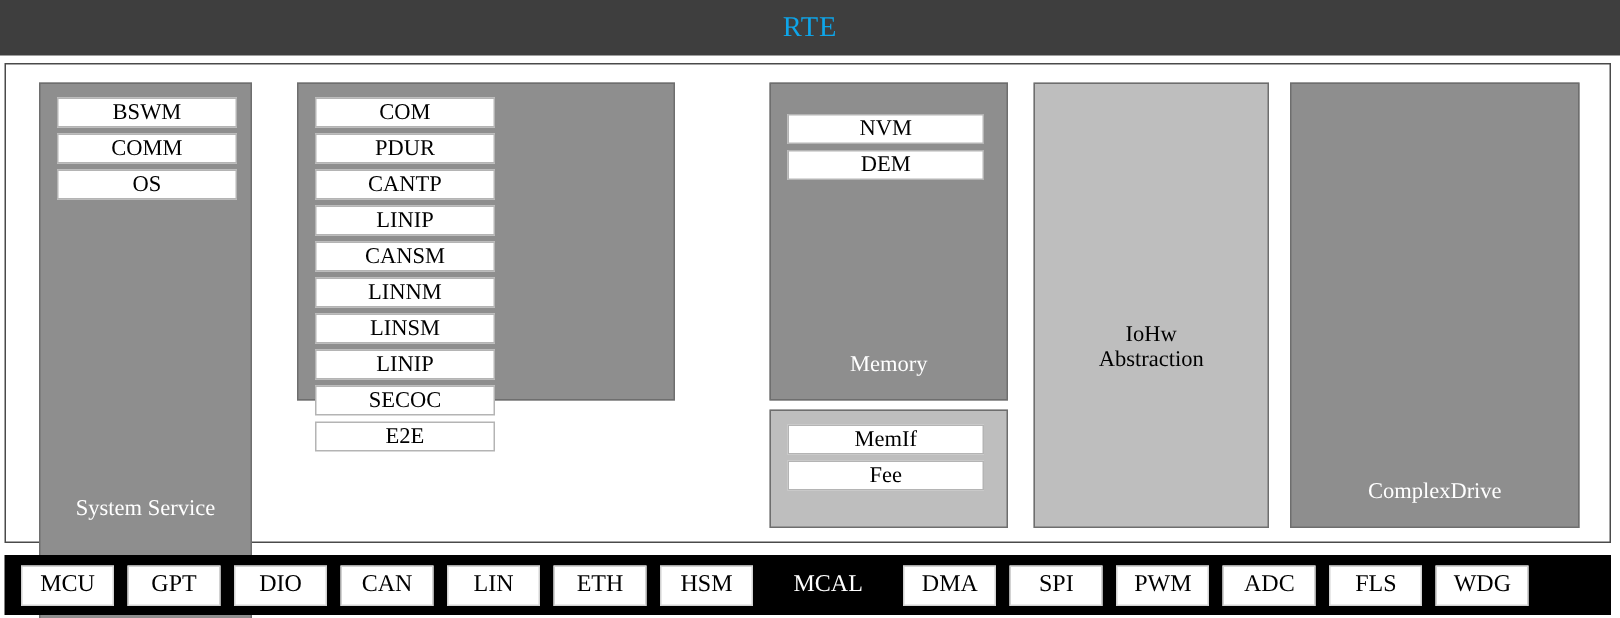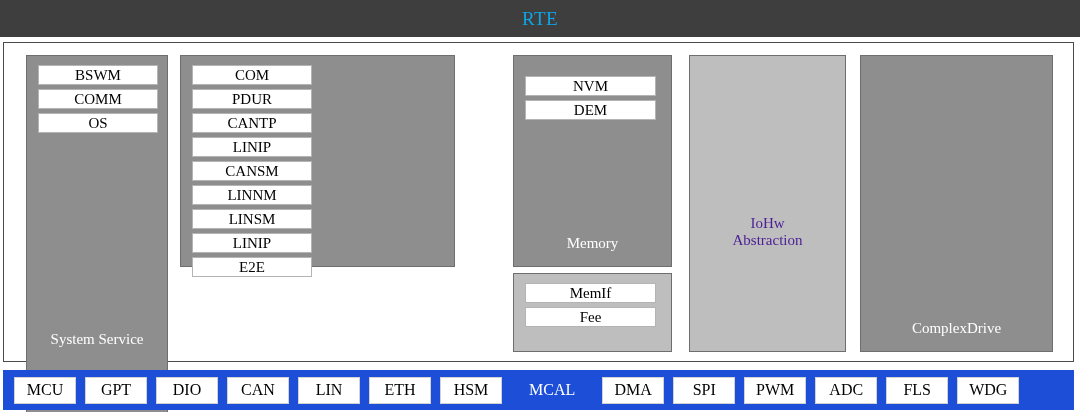--- a/index.html
+++ b/index.html
@@ -46,21 +46,21 @@
   .layer.light{ background: #bebebe; }
 
   .layer-label {
     position: absolute;
     width: 100%;
     text-align: center;
     font-size: 15px;
     line-height: 1.15;
   }
   .layer-label.on-dark   { color: #ffffff; }
-  .layer-label.on-light  { color: #4c1d95; }
+  .layer-label.on-light  { color: #000000; }
 
   
   .modules {
     position: absolute;
     display: flex;
     flex-direction: column;
     gap: 4px;
   }
   .module {
     background: #ffffff;
@@ -69,21 +69,21 @@
     height: 20px;
     display: flex;
     align-items: center;
     justify-content: center;
     font-size: 15px;
     color: #000000;
   }
 
   
   #col-system    { left: 22px;  top: 12px;  width: 142px; height: 358px; }
-  #col-comm      { left: 176px; top: 12px;  width: 275px; height: 212px; }
+  #col-comm      { left: 194px; top: 12px;  width: 252px; height: 212px; }
   #col-commif    { left: 186px; top: 230px; width: 295px; height: 79px; }
   #col-memory    { left: 509px; top: 12px;  width: 159px; height: 212px; }
   #col-memif     { left: 509px; top: 230px; width: 159px; height: 79px; }
   #col-iohw      { left: 685px; top: 12px;  width: 157px; height: 297px; }
   #col-complex   { left: 856px; top: 12px;  width: 193px; height: 297px; }
 
   #mods-system   { left: 11px; top: 9px;  width: 120px; }
   #mods-comm     { left: 11px; top: 9px;  width: 120px; }
   #mods-commif   { left: 11px; top: 9px;  width: 120px; }
   #mods-memory   { left: 11px; top: 20px;  width: 131px; }
@@ -92,21 +92,21 @@
   #lbl-system    { bottom: 64px; }
   #lbl-comm      { bottom: 14px; }
   #lbl-memory    { bottom: 14px; }
   #lbl-iohw      { top: 159px; }
   #lbl-complex   { bottom: 14px; }
 
   
   .mcal-bar {
     position: absolute;
     left: 3px; top: 370px; width: 1071px; height: 40px;
-    background: #1d4ed8;
+    background: #000000;
     box-sizing: border-box;
     display: flex;
     align-items: center;
     padding: 0 11px;
     gap: 9px;
   }
   .mcal-chip {
     background: #ffffff;
     border: 1px solid #d2d2d2;
     box-sizing: border-box;
@@ -149,20 +149,21 @@
     <div class="layer mid" id="col-comm">
       <div class="modules" id="mods-comm">
         <div class="module">COM</div>
         <div class="module">PDUR</div>
         <div class="module">CANTP</div>
         <div class="module">LINIP</div>
         <div class="module">CANSM</div>
         <div class="module">LINNM</div>
         <div class="module">LINSM</div>
         <div class="module">LINIP</div>
+        <div class="module">SECOC</div>
         <div class="module">E2E</div>
       </div>
     </div>
 
 
     <div class="layer mid" id="col-memory">
       <div class="modules" id="mods-memory">
         <div class="module">NVM</div>
         <div class="module">DEM</div>
       </div>

